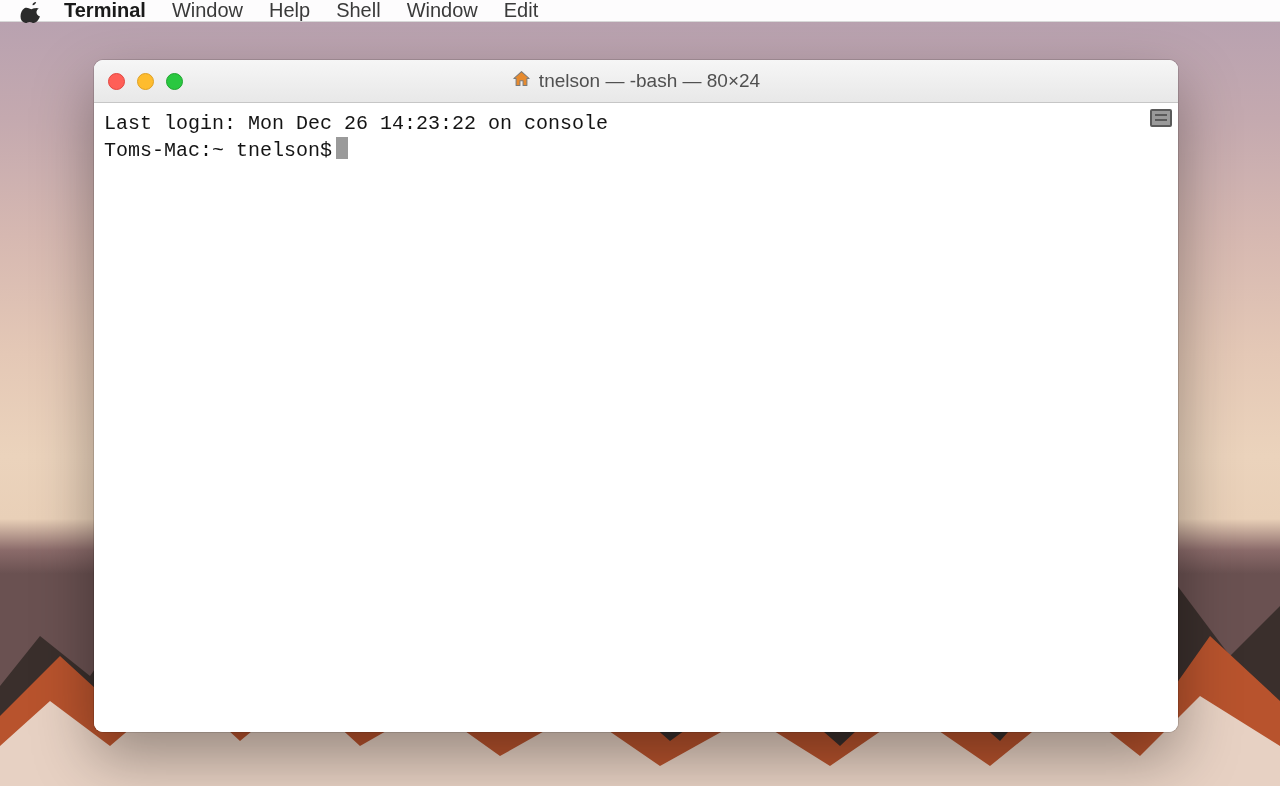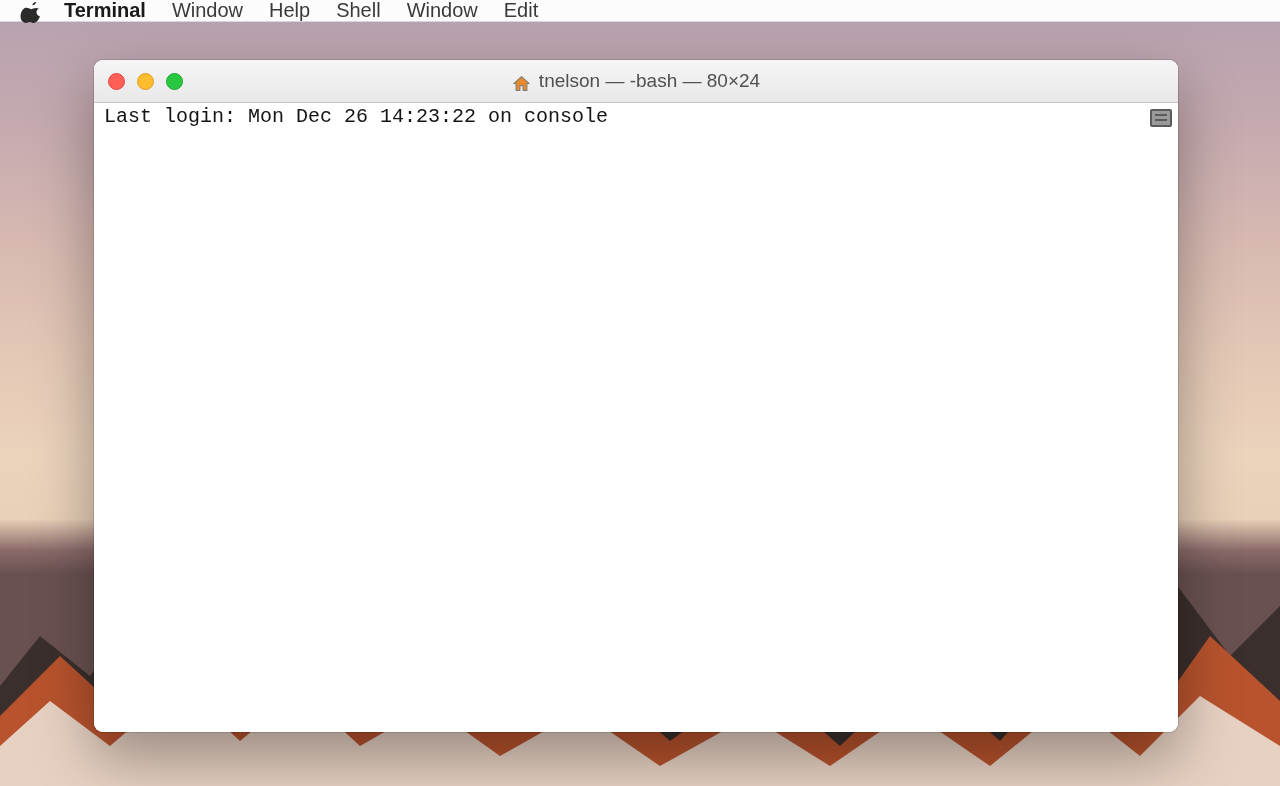--- a/index.html
+++ b/index.html
@@ -108,41 +108,41 @@
   .dot.close    { background: #ff5f57; border: 1px solid #e24640; }
   .dot.minimize { background: #febc2e; border: 1px solid #dfa023; }
   .dot.zoom     { background: #29c840; border: 1px solid #1fa52f; }
 
   .title-center {
     position: absolute;
     left: 0;
     right: 0;
     display: flex;
     justify-content: center;
-    align-items: flex-end;
+    align-items: flex-start;
     gap: 8px;
     font-size: 19px;
     color: #505050;
     pointer-events: none;
   }
   .title-center .house {
     display: inline-flex;
   }
   .title-center span { pointer-events: auto; }
 
   
   .term-body {
     flex: 1;
     position: relative;
     background: #ffffff;
     font-family: "Menlo", "Consolas", "Liberation Mono", monospace;
     font-size: 20px;
     line-height: 26px;
     color: #141414;
-    padding: 1px 10px;
+    padding: 8px 10px;
   }
   .term-body .line {
     white-space: pre;
   }
   .cursor-block {
     display: inline-block;
     width: 12px;
     height: 22px;
     background: #9a9a9a;
     margin-left: 4px;
@@ -216,15 +216,16 @@
           <path d="M12 2 L22 11 L19 11 L19 20 L14 20 L14 14 L10 14 L10 20 L5 20 L5 11 L2 11 Z" fill="#e68a2e" stroke="#7a7a7a" stroke-width="1.3" stroke-linejoin="round"></path>
         </svg>
       </span>
       <span>tnelson — -bash — 80×24</span>
     </div>
   </div>
 
   <div class="term-body">
     <div class="scroll-indicator"></div>
     <div class="line">Last login: Mon Dec 26 14:23:22 on console</div>
+    <div class="line"><span>Toms-Mac:~ tnelson$</span><span class="cursor-block"></span></div>
   </div>
 
 </div>
 
 </body></html>

